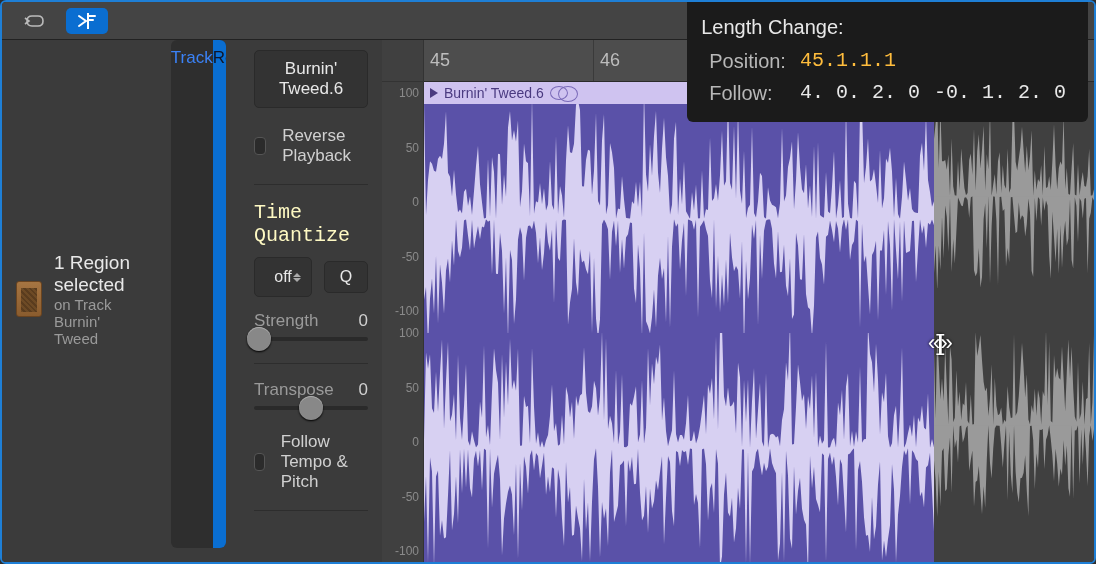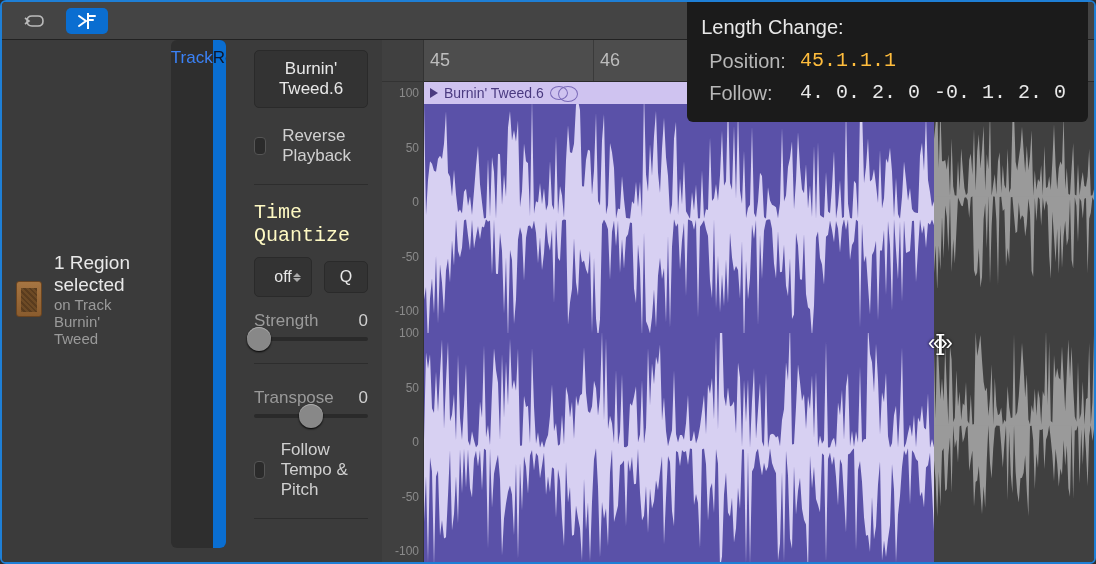--- a/index.html
+++ b/index.html
@@ -338,21 +338,21 @@
       <div class="param">
         <span>Strength</span>
         <span class="val">0</span>
       </div>
       <div class="slider-track">
         <div class="slider-thumb" style="left:4%"></div>
       </div>
     </div>
 
     <div class="section">
-      <div class="param" style="margin-top:8px">
+      <div class="param" style="margin-top:0">
         <span>Transpose</span>
         <span class="val">0</span>
       </div>
       <div class="slider-track">
         <div class="slider-thumb" style="left:50%"></div>
       </div>
       <div class="check-row" style="border:none;padding-top:18px;padding-bottom:0">
         <div class="checkbox"></div>
         <span>Follow Tempo &amp; Pitch</span>
       </div>

